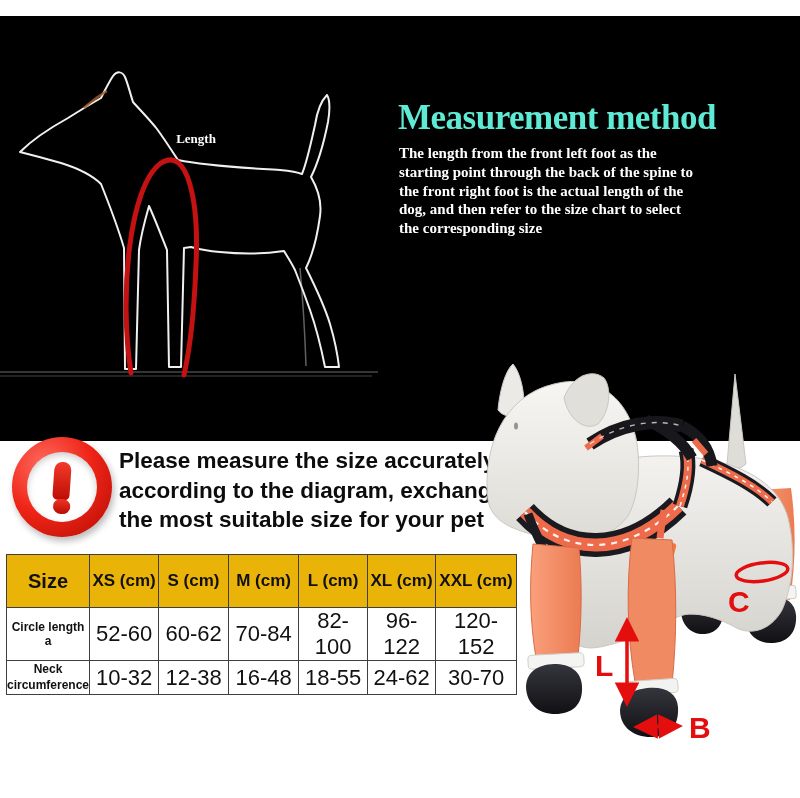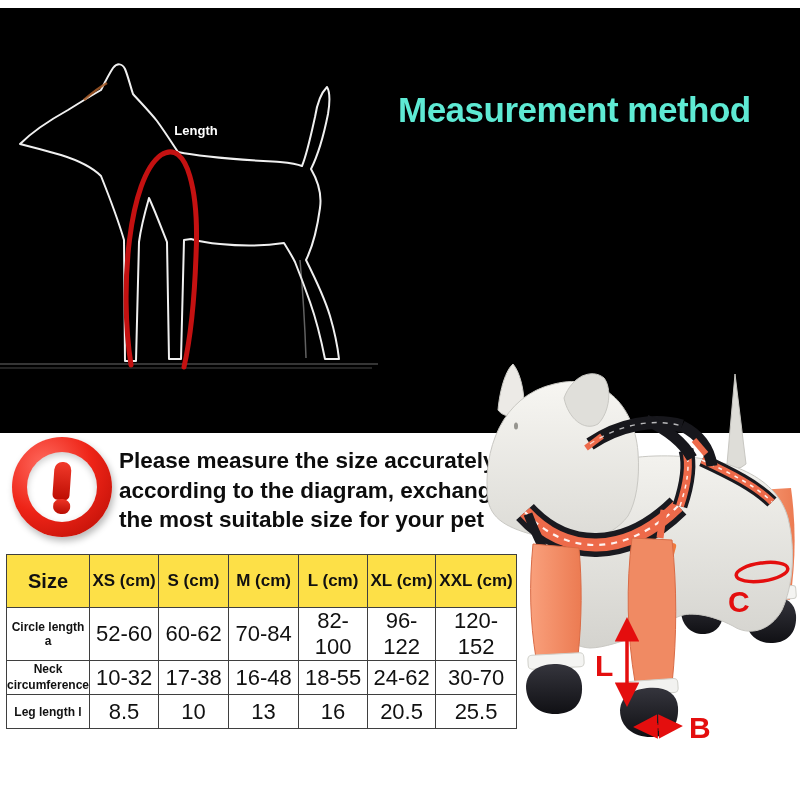--- a/index.html
+++ b/index.html
@@ -1,21 +1,21 @@
 <!DOCTYPE html>
 <html><head>
 <meta charset="utf-8">
 <style>
   html,body{margin:0;padding:0;background:#888;}
   .canvas{
     position:relative;width:800px;height:798px;background:#ffffff;overflow:hidden;
     font-family:"Liberation Sans",sans-serif;margin:0 auto;
   }
   
-  .hero{position:absolute;left:0;top:8px;width:800px;height:425px;background:#000;}
+  .hero{position:absolute;left:0;top:16px;width:800px;height:425px;background:#000;font-family:Liberation Serif, serif;}
   .hero-title{
     position:absolute;left:398px;top:82px;font-size:35px;font-weight:bold;
     color:#5eead4;letter-spacing:-0.5px;white-space:nowrap;text-align:right;
   }
   .hero-desc{
     position:absolute;left:399px;top:128px;width:330px;font-size:15px;font-weight:bold;
     color:#fff;line-height:18.8px;white-space:pre-line;
   }
   .silhouette{position:absolute;left:0;top:0;}
   .len-label{font-size:13px;font-weight:bold;fill:#ffffff;text-anchor:middle;}
@@ -43,21 +43,21 @@
     color:#0d0d0d;line-height:29.5px;white-space:pre-line;
   }
   
   .size-table{
     position:absolute;left:6px;top:554px;border-collapse:collapse;table-layout:fixed;
     color:#111;
   }
   .size-table th,.size-table td{
     border:1px solid #3f3f3f;text-align:center;vertical-align:middle;padding:0;
   }
-  .size-table thead th{background:#fde047;height:52px;font-size:17px;font-weight:bold;}
+  .size-table thead th{background:#eab308;height:52px;font-size:17px;font-weight:bold;}
   .size-table thead th.first{font-size:20px;}
   .size-table td{height:33px;font-size:22px;font-weight:normal;background:#fff;}
   .size-table td.rowlabel{font-size:12px;font-weight:bold;}
   .size-table td.rowlabel.two-line{font-size:12px;line-height:1.3;white-space:pre-line;}
   
   .mannequin{position:absolute;left:440px;top:360px;}
   .ann{font-family:"Liberation Sans",sans-serif;font-size:30px;font-weight:bold;fill:#e40e0e;}
 </style>
 </head>
 <body>
@@ -81,20 +81,25 @@
            L167,234 C161,219 155,203 149,190 C145,204 141,219 139,234 L136,353 L125,353
            L124,232 C117,208 109,188 101,168 C91,158 77,152 61,147 C47,143 32,139 20,136 Z" fill="none" stroke="#f0f0f0" stroke-width="2" stroke-linejoin="round"></path>
       <path d="M300,252 C303,285 305,320 306,350" fill="none" stroke="#d8d8d8" stroke-width="1.5" opacity="0.45"></path>
       <path d="M84,92 C93,84 100,79 107,75" fill="none" stroke="#a85c28" stroke-width="2.5" opacity="0.85"></path>
 
       <path d="M131,357 C119,280 129,170 161,147 C188,130 199,186 196,248 C194,303 189,337 184,359" fill="none" stroke="#c41111" stroke-width="5" stroke-linecap="round"></path>
       <text class="len-label" x="196" y="127">Length</text>
     </svg>
 
     <div class="hero-title">Measurement method</div>
+    <div class="hero-desc">The length from the front left foot as the
+starting point through the back of the spine to
+the front right foot is the actual length of the
+dog, and then refer to the size chart to select
+the corresponding size</div>
   </div>
 
   <div class="warn">
     <div class="warn-inner">
       <div class="warn-bar"></div>
       <div class="warn-dot"></div>
     </div>
   </div>
   <div class="notice-text">Please measure the size accurately
 according to the diagram, exchange
@@ -128,34 +133,25 @@
         <td>60-62</td>
         <td>70-84</td>
         <td>82-100</td>
         <td>96-122</td>
         <td>120-152</td>
       </tr>
       <tr>
         <td class="rowlabel two-line">Neck
 circumference</td>
         <td>10-32</td>
-        <td>17-38</td>
+        <td>12-38</td>
         <td>16-48</td>
         <td>18-55</td>
         <td>24-62</td>
         <td>30-70</td>
-      </tr>
-      <tr>
-        <td class="rowlabel">Leg length l</td>
-        <td>8.5</td>
-        <td>10</td>
-        <td>13</td>
-        <td>16</td>
-        <td>20.5</td>
-        <td>25.5</td>
       </tr>
     </tbody>
   </table>
 
   <svg class="mannequin" width="360" height="438" viewBox="0 0 360 438">
     <defs>
       <linearGradient id="bodyG" x1="0" y1="0" x2="0" y2="1">
         <stop offset="0" stop-color="#f3f2ee"></stop>
           <stop offset="1" stop-color="#d4d3ce"></stop>
       </linearGradient>

